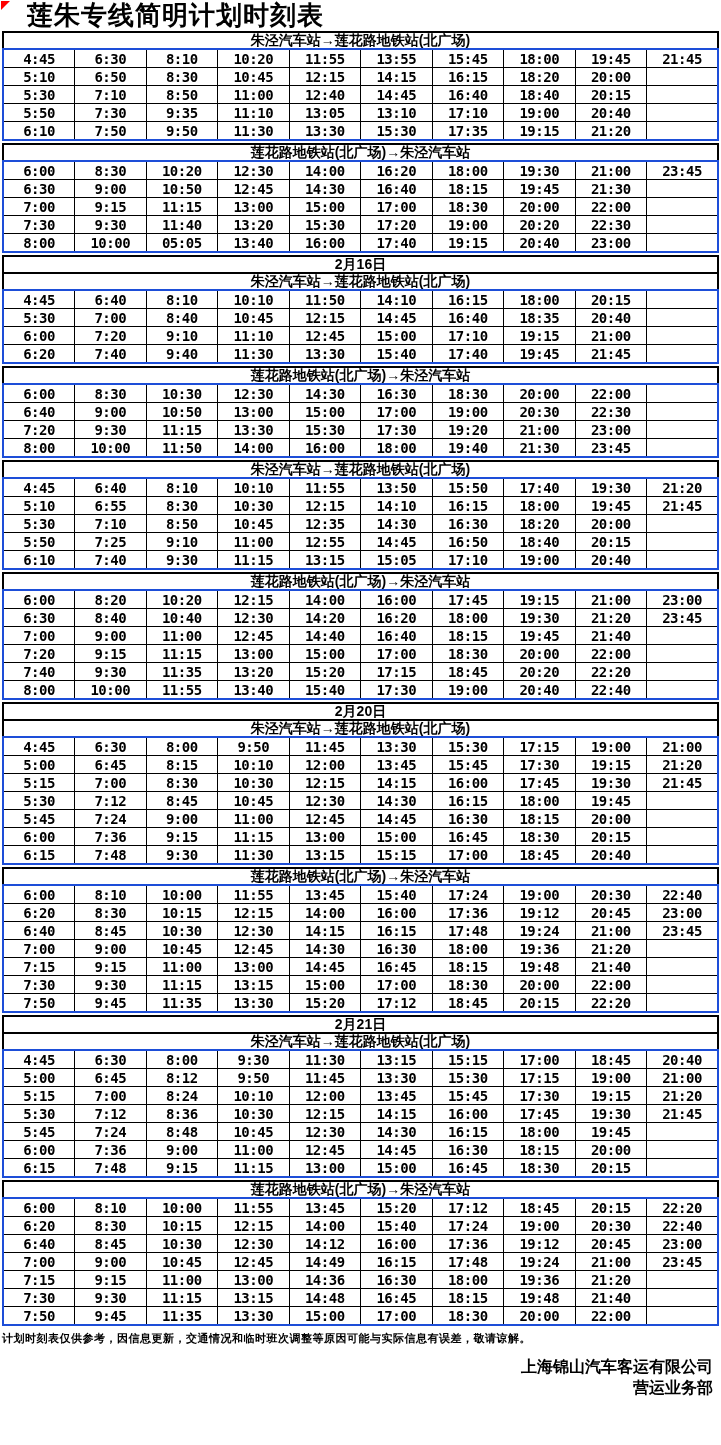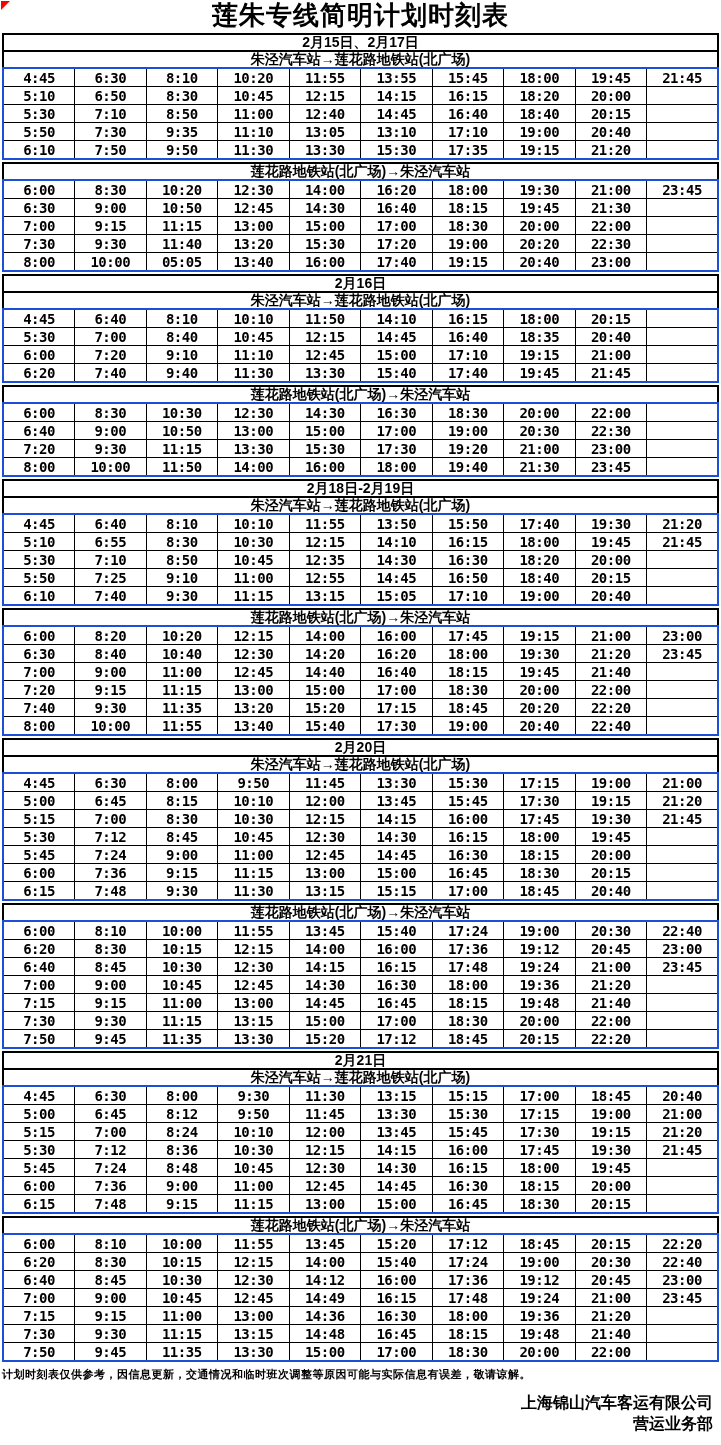--- a/index.html
+++ b/index.html
@@ -15,26 +15,27 @@
   }
   .corner-marker {
     position: absolute;
     top: 1px;
     left: 1px;
     width: 0; height: 0;
     border-top: 9px solid #ff0000;
     border-right: 9px solid transparent;
   }
   .title {
-    text-align: center;
+    text-align: left;
     font-size: 26px;
     font-weight: bold;
     line-height: 31px;
     height: 33px;
     letter-spacing: 1px;
+    padding-left: 27px;
   }
   #timetable {
     margin: 0 2px;
   }
   .date-header, .dir-header {
     border: 2px solid #000000;
     margin-top: -2px;
     text-align: center;
     font-weight: bold;
     font-size: 14px;
@@ -80,21 +81,20 @@
   }
 </style>
 </head>
 <body>
 
 <div class="corner-marker"></div>
 
 <div class="title">莲朱专线简明计划时刻表</div>
 
 <div id="timetable">
-    <div class="date-header">2月15日、2月17日</div>
     <div class="dir-header">朱泾汽车站→莲花路地铁站(北广场)</div>
     <table class="times-grid">
       <tbody>
         <tr>
           <td>4:45</td>
           <td>6:30</td>
           <td>8:10</td>
           <td>10:20</td>
           <td>11:55</td>
           <td>13:55</td>
@@ -322,21 +322,20 @@
           <td>16:00</td>
           <td>18:00</td>
           <td>19:40</td>
           <td>21:30</td>
           <td>23:45</td>
           <td></td>
         </tr>
       </tbody>
     </table>
     <div class="gap"></div>
-    <div class="date-header">2月18日-2月19日</div>
     <div class="dir-header">朱泾汽车站→莲花路地铁站(北广场)</div>
     <table class="times-grid">
       <tbody>
         <tr>
           <td>4:45</td>
           <td>6:40</td>
           <td>8:10</td>
           <td>10:10</td>
           <td>11:55</td>
           <td>13:50</td>

